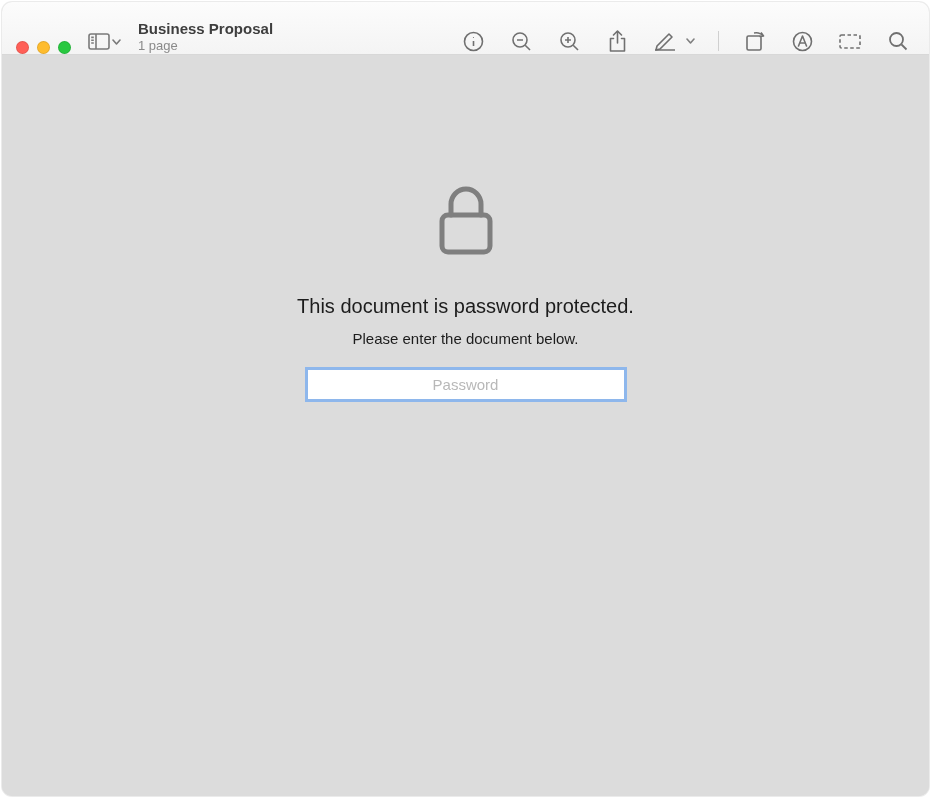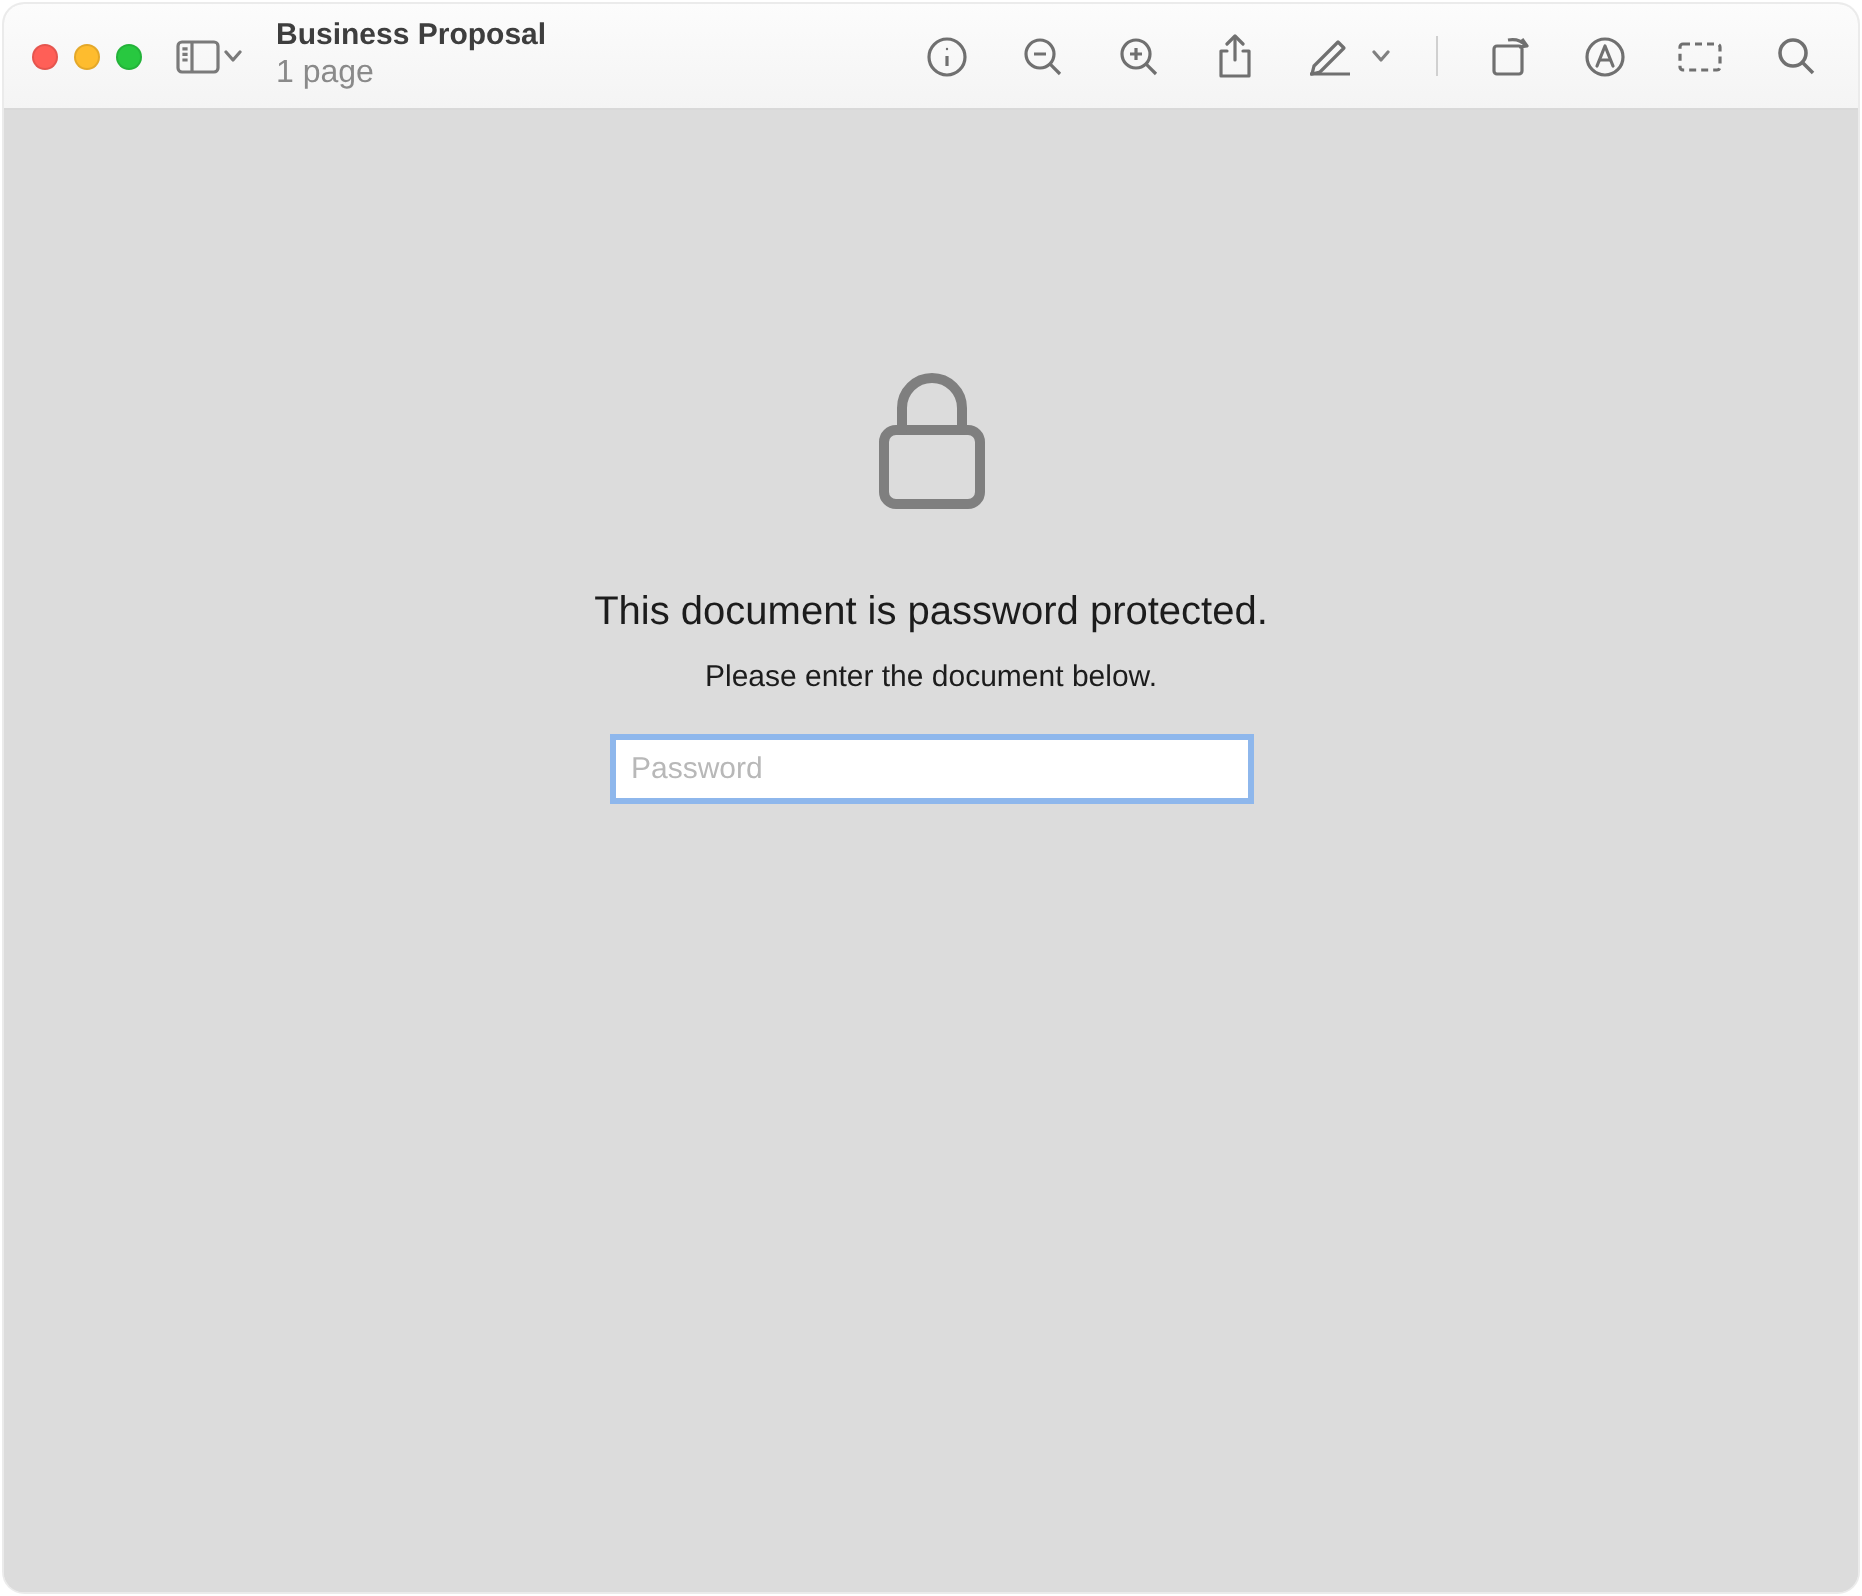--- a/index.html
+++ b/index.html
@@ -19,21 +19,21 @@
       background: #dcdcdc;
       display: flex;
       flex-direction: column;
       box-shadow: 0 0 0 1px rgba(0,0,0,0.08);
     }
     .titlebar {
       height: 53px;
       background: linear-gradient(to bottom, #fcfcfc, #f4f4f4);
       border-bottom: 1px solid #d8d8d8;
       display: flex;
-      align-items: center;
+      align-items: flex-end;
       padding: 0 14px;
       gap: 1px;
     }
     .traffic-lights {
       display: flex;
       gap: 8px;
       align-items: center;
       margin-right: 14px;
     }
     .light {
@@ -56,21 +56,21 @@
       flex-direction: column;
       justify-content: center;
     }
     .doc-title {
       font-size: 15px;
       font-weight: 700;
       color: #3e3e3e;
       line-height: 1.1;
     }
     .doc-subtitle {
-      font-size: 16px;
+      font-size: 13px;
       color: #8a8a8a;
       line-height: 1.2;
       margin-top: 1px;
     }
     .toolbar {
       display: flex;
       align-items: center;
       gap: 22px;
       padding-right: 4px;
     }
@@ -116,21 +116,21 @@
       font-weight: 400;
       margin-bottom: 22px;
     }
     .password-input {
       width: 318px;
       height: 31px;
       background: #fff;
       border: 1px solid #bcbcbc;
       outline: 3px solid #8eb7ec;
       outline-offset: -1px;
-      text-align: left;
+      text-align: center;
       font-size: 15px;
       color: #333;
       padding: 0 8px;
     }
     .password-input::placeholder {
       color: #b8b8b8;
     }
     svg { display: block; }
   </style>
 </head>

